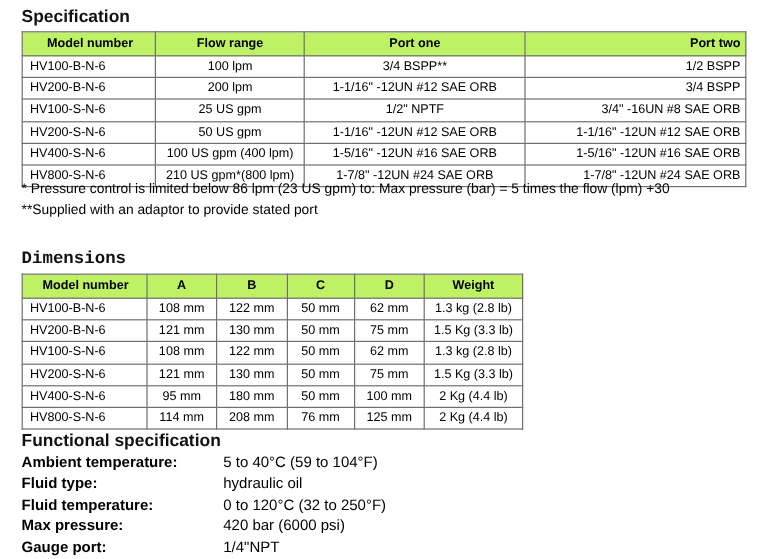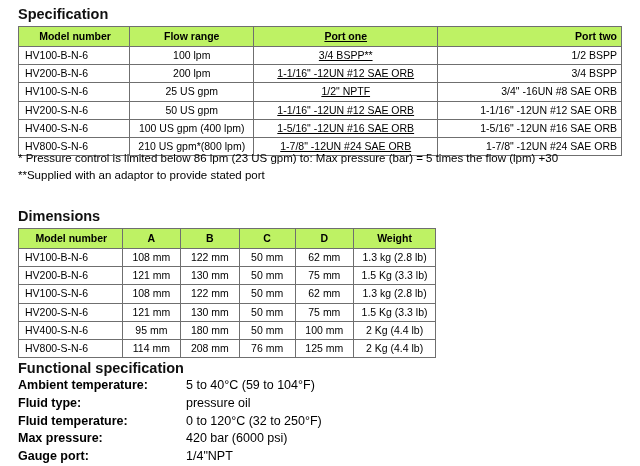--- a/index.html
+++ b/index.html
@@ -22,21 +22,21 @@
     box-sizing: border-box;
   }
   h2.section-title {
     font-size: 14.5px;
     font-weight: bold;
     margin: 0;
     padding: 0;
     color: #111;
   }
   .spec-title { position: absolute; left: 18px; top: 6px; }
-  .dim-title  { position: absolute; left: 18px; top: 208px; }
+  .dim-title  { position: absolute; left: 18px; top: 208px; font-family: Liberation Mono, monospace; }
   .func-title { position: absolute; left: 18px; top: 360px; text-align: right; }
 
   table {
     border-collapse: collapse;
     font-size: 10.5px;
   }
   table td, table th {
     border: 1px solid #6f6f6f;
     padding: 2px 4px;
     text-align: center;
@@ -52,21 +52,21 @@
   }
   .spec-table {
     position: absolute;
     left: 18px;
     top: 26px;
     width: 604px;
   }
   .spec-table th:nth-child(1), .spec-table td:nth-child(1) { width: 110px; text-align: left; padding-left: 6px; }
   .spec-table th:nth-child(1) { text-align: center; }
   .spec-table th:nth-child(2), .spec-table td:nth-child(2) { width: 118px; }
-  .spec-table th:nth-child(3), .spec-table td:nth-child(3) { width: 188px; text-decoration: underline; }
+  .spec-table th:nth-child(3), .spec-table td:nth-child(3) { width: 188px; }
   .spec-table th:nth-child(4), .spec-table td:nth-child(4) { width: 188px; text-align: right; }
 
   .notes {
     position: absolute;
     left: 18px;
     top: 150px;
     font-size: 11.5px;
     line-height: 1.45;
   }
   .notes div { white-space: nowrap; }
@@ -233,21 +233,21 @@
 
   <h2 class="section-title func-title">Functional specification</h2>
 
   <div class="func-list">
     <div class="func-row">
       <div class="func-label">Ambient temperature:</div>
       <div class="func-value">5 to 40°C (59 to 104°F)</div>
     </div>
     <div class="func-row">
       <div class="func-label">Fluid type:</div>
-      <div class="func-value">pressure oil</div>
+      <div class="func-value">hydraulic oil</div>
     </div>
     <div class="func-row">
       <div class="func-label">Fluid temperature:</div>
       <div class="func-value">0 to 120°C (32 to 250°F)</div>
     </div>
     <div class="func-row">
       <div class="func-label">Max pressure:</div>
       <div class="func-value">420 bar (6000 psi)</div>
     </div>
     <div class="func-row">

